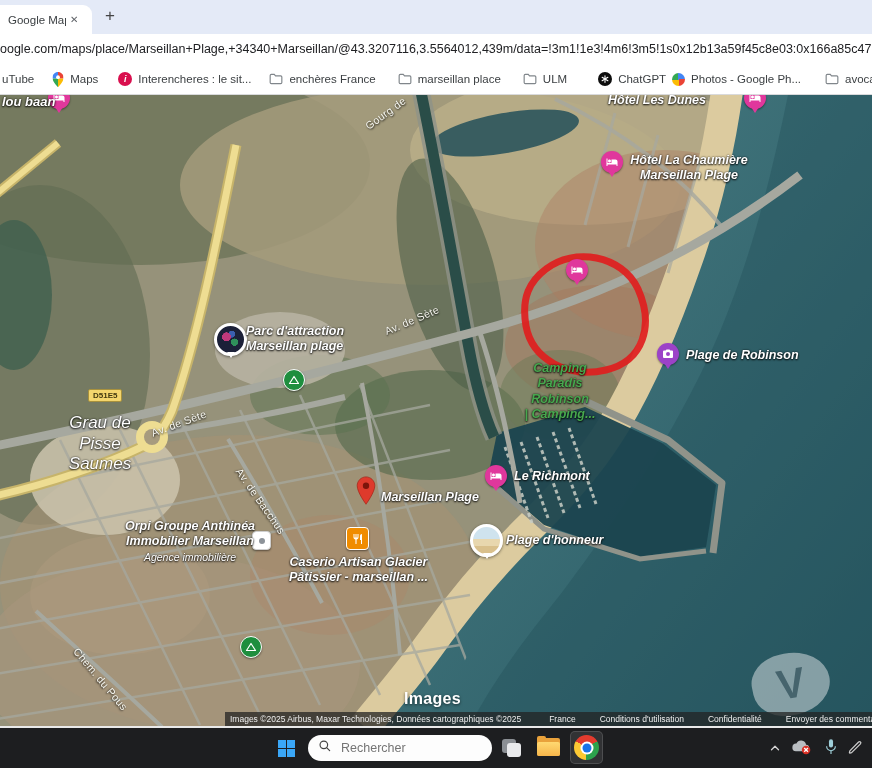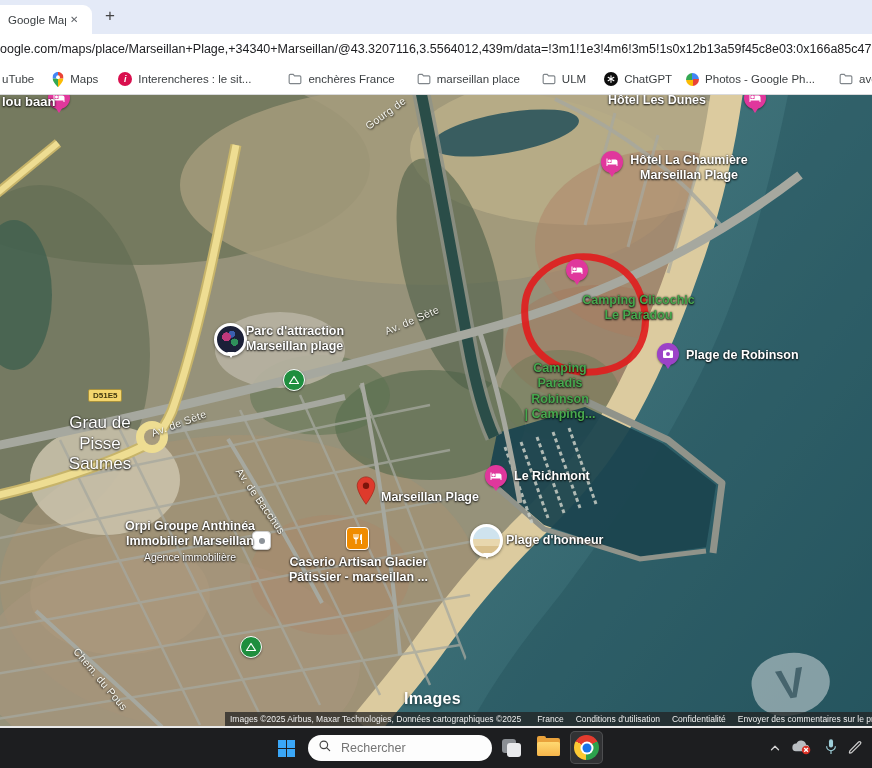--- a/index.html
+++ b/index.html
@@ -24,21 +24,21 @@
   .pinwheel{width:13px;height:13px;border-radius:50%;
     background:conic-gradient(#4285f4 0 25%,#ea4335 0 50%,#fbbc04 0 75%,#34a853 0);}
   .gptic{width:14px;height:14px;border-radius:50%;background:#0d0d0d;display:flex;align-items:center;justify-content:center;}
   .interic{width:14px;height:14px;border-radius:50%;background:#d90f4e;color:#fff;font-size:9px;font-weight:bold;
     display:flex;align-items:center;justify-content:center;font-style:italic;}
 
   
   .map{position:absolute;left:0;top:95px;width:872px;height:633px;overflow:hidden;background:#96927a;}
   .map svg.base{position:absolute;left:0;top:0;}
   .mlabel{position:absolute;font-size:12.5px;font-weight:bold;color:#fff;line-height:1.22;
-    text-shadow:0 1px 2px rgba(0,0,0,.9),0 0 2px rgba(0,0,0,.75);white-space:pre-line;text-align:center;}
+    text-shadow:0 1px 2px rgba(0,0,0,.9),0 0 2px rgba(0,0,0,.75);white-space:pre-line;text-align:center;font-style:italic;}
   .mlabel.left{text-align:left;}
   .mlabel.green{color:#47a84e;}
   .mlabel.sm{font-size:17px;font-weight:normal;}
   .mlabel.sub{font-size:10.5px;font-weight:normal;}
   .roadlabel{position:absolute;font-size:10.5px;font-weight:normal;color:#f6f6ef;letter-spacing:.4px;
     text-shadow:0 1px 2px rgba(0,0,0,.95);white-space:nowrap;}
   .badge{position:absolute;background:#f4d66d;border:1px solid #a8913d;border-radius:2px;
     font-size:8px;font-weight:bold;color:#42390f;padding:1px 4px;}
   .poi{position:absolute;width:22px;height:22px;border-radius:50%;background:var(--c);
     display:flex;align-items:center;justify-content:center;box-shadow:0 1px 2px rgba(0,0,0,.45);}
@@ -48,21 +48,21 @@
     box-shadow:0 1px 3px rgba(0,0,0,.5);}
   .photo-poi::after{content:"";position:absolute;left:50%;bottom:-9px;transform:translateX(-50%);
     border:4px solid transparent;border-top:6px solid #fff;}
   .tent{position:absolute;width:20px;height:20px;border-radius:50%;background:#1e8e3e;border:1.5px solid #fff;
     display:flex;align-items:center;justify-content:center;box-shadow:0 1px 2px rgba(0,0,0,.4);}
   .sq{position:absolute;border-radius:4px;display:flex;align-items:center;justify-content:center;
     box-shadow:0 1px 2px rgba(0,0,0,.45);}
   .glogo{position:absolute;font-size:16px;font-weight:bold;color:#fff;letter-spacing:.3px;
     text-shadow:0 1px 3px rgba(0,0,0,.6);}
   .attrbar{position:absolute;left:225px;right:0;top:617px;height:14px;background:rgba(35,35,35,.75);
-    display:flex;align-items:center;gap:12px;padding:0 2px 0 5px;overflow:hidden;}
+    display:flex;align-items:center;gap:24px;padding:0 2px 0 5px;overflow:hidden;}
   .attrbar span{font-size:8.5px;color:#eee;white-space:nowrap;}
   .bottomline{position:absolute;left:0;top:631px;width:872px;height:2px;background:#e9e9e9;}
   .watermark{position:absolute;left:752px;top:558px;width:78px;height:62px;border-radius:46% 54% 52% 48%;
     background:rgba(228,232,233,.5);transform:rotate(-12deg);display:flex;align-items:center;justify-content:center;}
   .watermark span{font-size:42px;font-weight:bold;color:#46646d;transform:rotate(2deg);line-height:1;}
 
   
   .taskbar{position:absolute;left:0;top:728px;width:872px;height:40px;background:#1d1e20;}
   .winlogo{position:absolute;left:278px;top:12px;width:17px;height:17px;display:grid;
     grid-template-columns:8px 8px;grid-template-rows:8px 8px;gap:1px;}
@@ -127,21 +127,21 @@
             </g>
         <circle cx="12" cy="11" r="4" fill="#fff"></circle>
           </svg>
         </span>
       <span>Maps</span>
       </span>
     <span class="bm" style="margin-left:20px">
       <span class="ic interic">i</span>
       <span>Interencheres : le sit...</span>
       </span>
-    <span class="bm" style="margin-left:37px">
+    <span class="bm" style="margin-left:18px">
       <span class="ic">
         <svg width="14" height="12" viewBox="0 0 24 20">
             <path d="M2 4a2 2 0 0 1 2-2h5l2.2 2.5H20a2 2 0 0 1 2 2V16a2 2 0 0 1-2 2H4a2 2 0 0 1-2-2Z" fill="none" stroke="#80868b" stroke-width="2"></path>
           </svg>
         </span>
       <span>enchères France</span>
       </span>
     <span class="bm" style="margin-left:22px">
       <span class="ic">
         <svg width="14" height="12" viewBox="0 0 24 20">
@@ -151,33 +151,33 @@
       <span>marseillan place</span>
       </span>
     <span class="bm" style="margin-left:22px">
       <span class="ic">
         <svg width="14" height="12" viewBox="0 0 24 20">
             <path d="M2 4a2 2 0 0 1 2-2h5l2.2 2.5H20a2 2 0 0 1 2 2V16a2 2 0 0 1-2 2H4a2 2 0 0 1-2-2Z" fill="none" stroke="#80868b" stroke-width="2"></path>
           </svg>
         </span>
       <span>ULM</span>
       </span>
-    <span class="bm" style="margin-left:18px">
+    <span class="bm" style="margin-left:31px">
       <span class="ic gptic">
         <svg width="10" height="10" viewBox="0 0 24 24">
             <g stroke="#fff" stroke-width="2.6" stroke-linecap="round">
               <line x1="12" y1="4" x2="12" y2="20"></line>
               <line x1="5.1" y1="8" x2="18.9" y2="16"></line>
               <line x1="5.1" y1="16" x2="18.9" y2="8"></line>
             </g>
           </svg>
         </span>
       <span>ChatGPT</span>
       </span>
-    <span class="bm" style="margin-left:14px">
+    <span class="bm" style="margin-left:6px">
       <span class="ic pinwheel"></span>
       <span>Photos - Google Ph...</span>
       </span>
     <span class="bm" style="margin-left:24px">
       <span class="ic">
         <svg width="14" height="12" viewBox="0 0 24 20">
             <path d="M2 4a2 2 0 0 1 2-2h5l2.2 2.5H20a2 2 0 0 1 2 2V16a2 2 0 0 1-2 2H4a2 2 0 0 1-2-2Z" fill="none" stroke="#80868b" stroke-width="2"></path>
           </svg>
         </span>
       <span>avocats</span>
@@ -325,22 +325,20 @@
     <div style="position:absolute;left:355px;top:381px">
       <svg width="22" height="30" viewBox="0 0 24 34">
           <path d="M12 1C6.5 1 2 5.5 2 11c0 7.5 10 21 10 21s10-13.5 10-21C22 5.5 17.5 1 12 1z" fill="#de3a2c" stroke="#a32417" stroke-width=".8"></path>
           <circle cx="12" cy="11" r="3.6" fill="#7c150b"></circle>
         </svg></div>
 
     <div class="mlabel left" style="left:2px;top:-1px;font-size:13px">lou baan</div>
     <div class="mlabel" style="left:582px;top:-2px;width:150px">Hôtel Les Dunes</div>
     <div class="mlabel" style="left:625px;top:58px;width:128px">Hôtel La Chaumière
 Marseillan Plage</div>
-    <div class="mlabel green" style="left:566px;top:198px;width:145px">Camping Clicochic
-Le Paradou</div>
     <div class="mlabel green" style="left:505px;top:266px;width:110px">Camping
 Paradis
 Robinson
 | Camping...</div>
     <div class="mlabel left" style="left:246px;top:229px">Parc d'attraction
 Marseillan plage</div>
     <div class="mlabel left" style="left:686px;top:253px">Plage de Robinson</div>
     <div class="mlabel sm" style="left:52px;top:318px;width:96px">Grau de
 Pisse Saumes</div>
     <div class="badge" style="left:88px;top:294px">D51E5</div>

